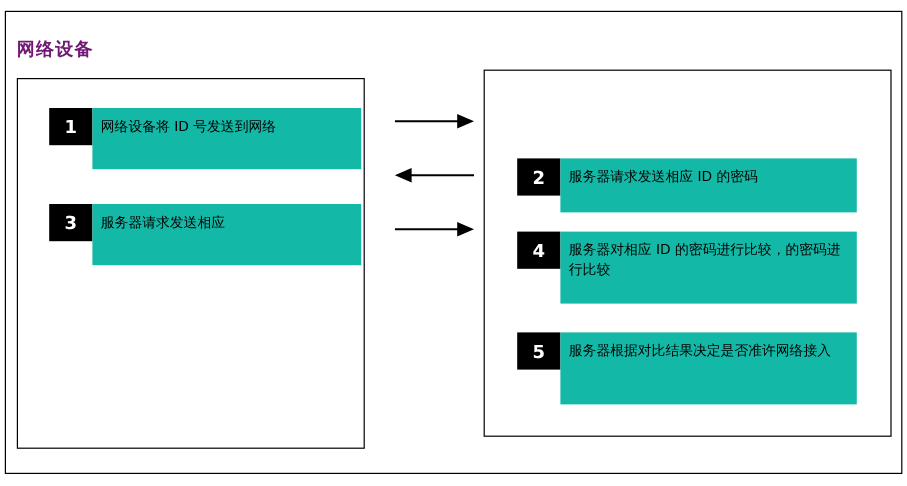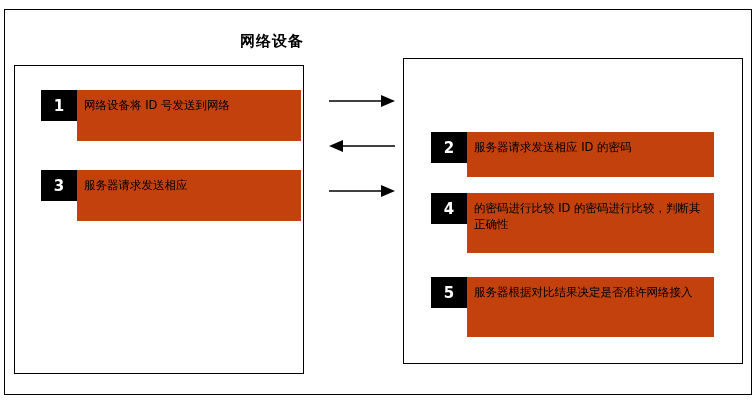--- a/index.html
+++ b/index.html
@@ -33,24 +33,24 @@
     box-sizing: border-box;
     background: #ffffff;
   }
 
   
   .col-title {
     position: absolute;
     font-family: "DejaVu Serif", "Liberation Serif", serif;
     font-weight: bold;
     font-size: 15px;
-    color: #000000;
+    color: #701a75;
     letter-spacing: 1px;
     white-space: nowrap;
-    text-align: right;
+    text-align: left;
   }
   .col-title.left  { left: 14px;  top: 32px; width: 290px; }
   .col-title.right { left: 403px; top: 32px; width: 340px; }
 
   
   .panel {
     position: absolute;
     border: 1px solid #000000;
     box-sizing: border-box;
     background: #ffffff;
@@ -74,21 +74,21 @@
     font-size: 15px;
     display: flex;
     align-items: center;
     justify-content: center;
     align-self: flex-start;
     height: 31px;
     box-sizing: border-box;
   }
   .step-body {
     flex: 1;
-    background: #c2410c;
+    background: #14b8a6;
     color: #000000;
     font-family: "DejaVu Sans", "Liberation Sans", sans-serif;
     font-size: 11.5px;
     line-height: 16px;
     padding: 7px 6px 6px 7px;
     box-sizing: border-box;
   }
 
   
   .step.s1 { left: 41px; top: 90px; width: 260px; height: 51px; }
@@ -133,21 +133,21 @@
     <div class="step-body">服务器请求发送相应</div>
   </div>
 
   <div class="step s2">
     <div class="step-num">2</div>
     <div class="step-body">服务器请求发送相应 ID 的密码</div>
   </div>
 
   <div class="step s4">
     <div class="step-num">4</div>
-    <div class="step-body">的密码进行比较 ID 的密码进行比较，判断其正确性</div>
+    <div class="step-body">服务器对相应 ID 的密码进行比较，的密码进行比较</div>
   </div>
 
   <div class="step s5">
     <div class="step-num">5</div>
     <div class="step-body">服务器根据对比结果决定是否准许网络接入</div>
   </div>
 
   <div class="arrow a1">
     <svg width="66" height="14" viewBox="0 0 66 14">
       <line x1="0" y1="7" x2="54" y2="7" stroke="#000000" stroke-width="1.6"></line>

